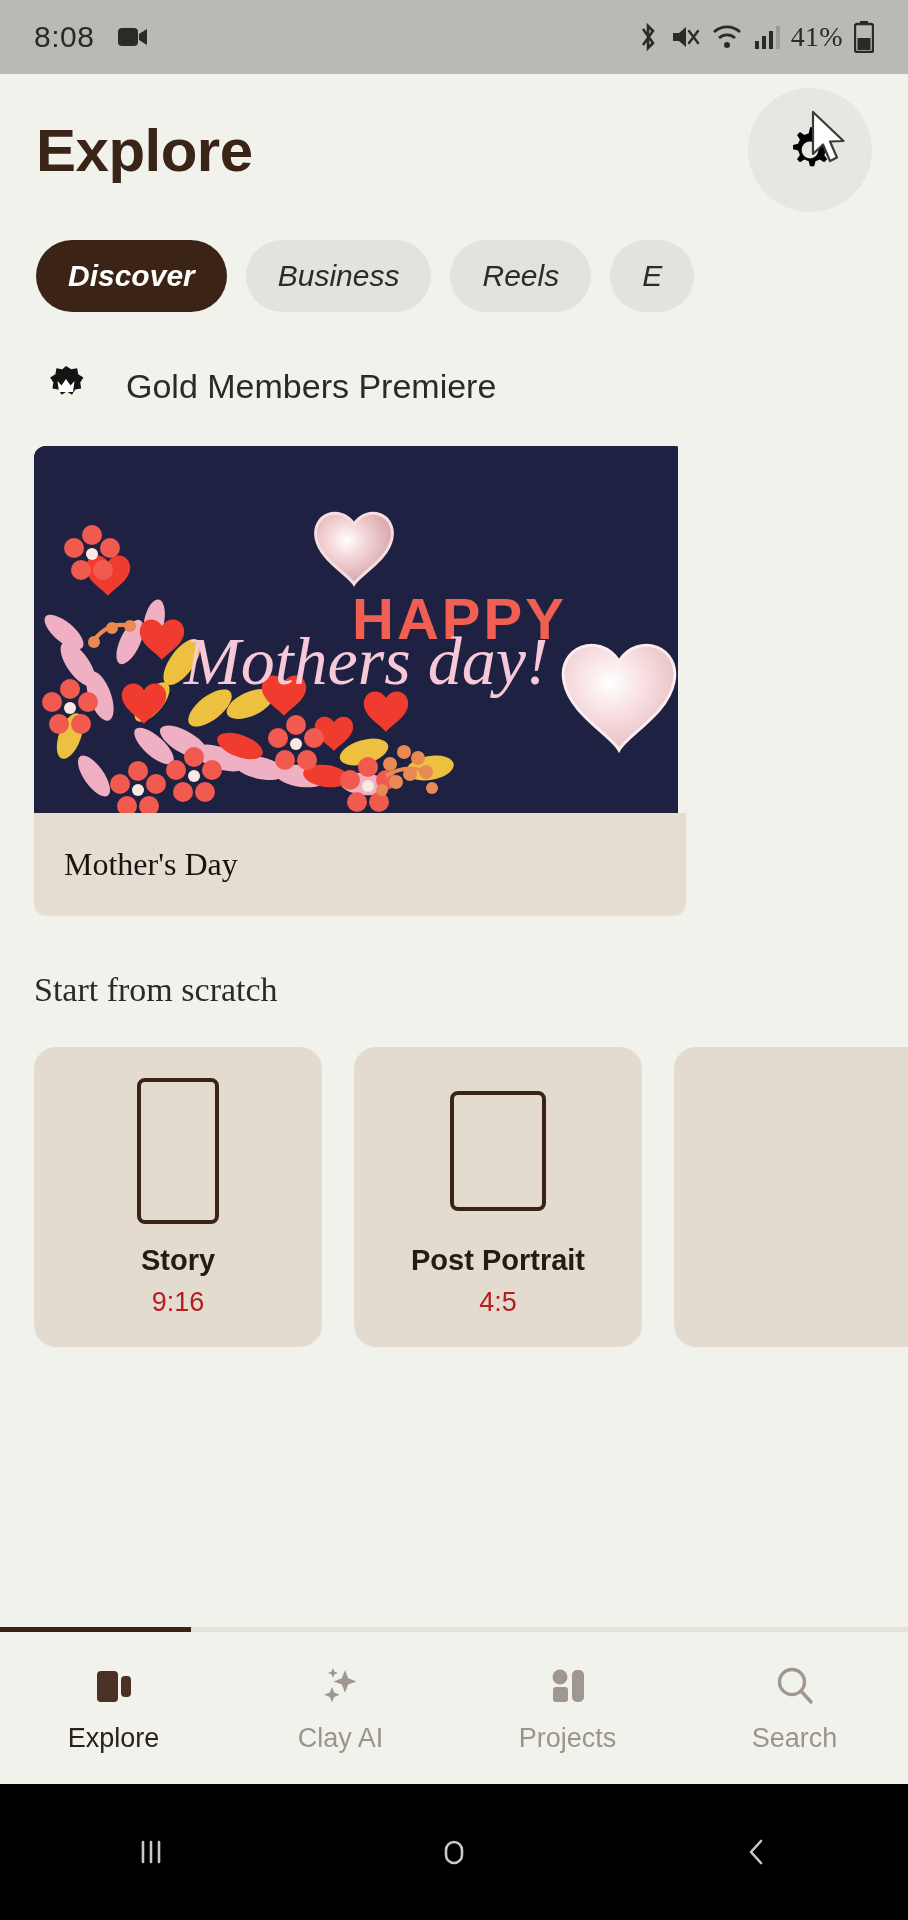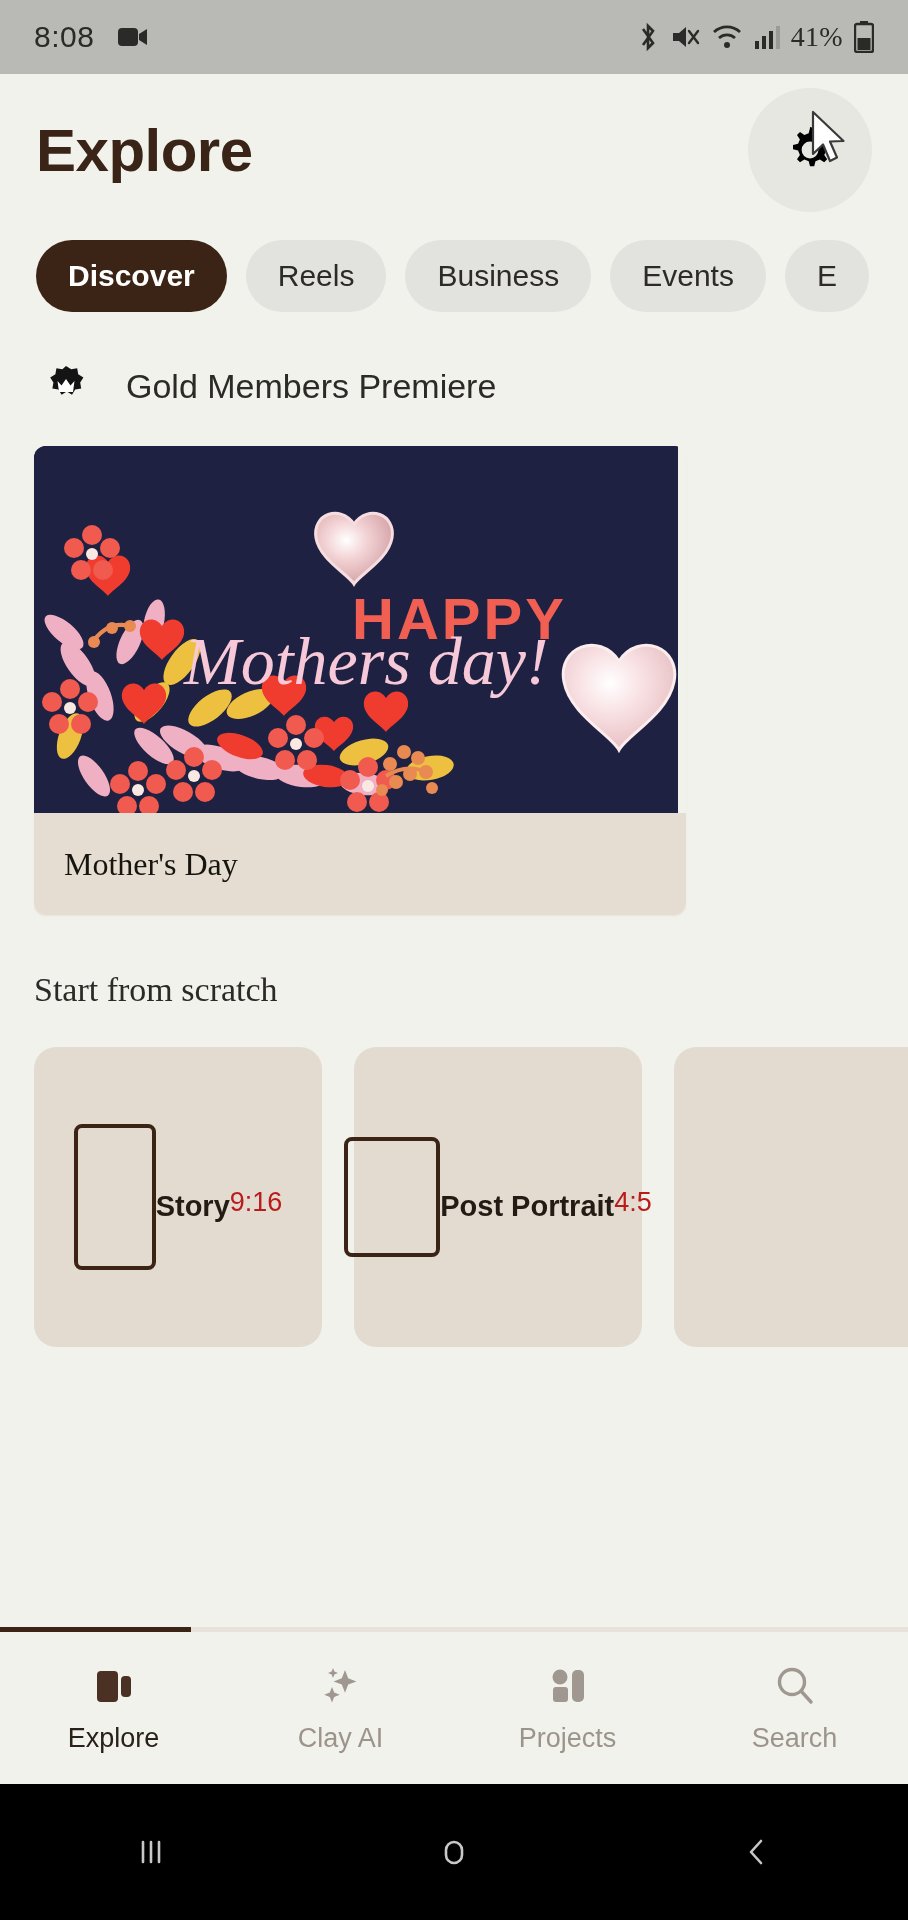--- a/index.html
+++ b/index.html
@@ -45,20 +45,21 @@
     display: flex; gap: 19px; padding: 14px 0 0 36px;
     overflow: hidden; white-space: nowrap;
   }
   .chip {
     flex: none;
     height: 72px; border-radius: 36px;
     display: flex; align-items: center; justify-content: center;
     padding: 8px 32px; font-size: 30px; color: #2d2b27;
     background: #e2e2de; cursor: pointer; border: none;
     font-family: "Liberation Sans", sans-serif;
+    font-style: italic;
   }
   .chip.active { background: #3b2316; color: #ffffff; font-weight: bold; }
 
   
   .section-head {
     display: flex; align-items: center; gap: 38px;
     padding: 52px 0 0 44px;
   }
   .section-head .title { font-size: 34px; color: #2c2a26; }
 
@@ -83,21 +84,21 @@
   .scratch-head {
     font-size: 34px; color: #2c2a26; padding: 56px 16px 0 34px; font-family: Liberation Serif, serif;
   }
   .formats {
     display: flex; gap: 32px; padding: 38px 0 0 34px;
     overflow: hidden; white-space: nowrap;
   }
   .format-card {
     flex: none;
     width: 288px; height: 300px; border-radius: 22px;
-    background: #e4dbd0; display: flex; 
+    background: #e4dbd0; display: flex; flex-direction: column;
     align-items: center; justify-content: center; cursor: pointer;
     border: none; font-family: "Liberation Sans", sans-serif;
   }
   .fmt-icon { height: 150px; display: flex; align-items: center; justify-content: center; }
   .fmt-box { border: 4px solid #3b2316; border-radius: 8px; }
   .fmt-label { font-size: 29px; font-weight: bold; color: #241c14; margin-top: 18px; }
   .fmt-ratio { font-size: 27px; color: #b91c1c; margin-top: 10px; }
 
   
   .scroll-track {
@@ -194,23 +195,22 @@
       <span class="cursor-arrow ico">
         <svg width="44" height="60" viewBox="0 0 44 60">
             <path d="M3 2 L3 44 L13 34.5 L20 51 L27 47.5 L20 31.5 L33.5 31 Z" fill="#ffffff" stroke="#3a3a3a" stroke-width="2.2" stroke-linejoin="round"></path>
           </svg>
       </span>
     </button>
   </div>
 
   <div class="chips">
     <button class="chip active">Discover</button>
+    <button class="chip">Business</button>
     <button class="chip">Reels</button>
-    <button class="chip">Business</button>
-    <button class="chip">Events</button>
     <button class="chip">E</button>
   </div>
 
   <div class="section-head">
     <span class="ico">
       <svg width="44" height="44" viewBox="0 0 44 44">
         <path d="M22 2 l5.2 3.2 6-1 1 6 5.2 3.2 -3.2 5.2 1 6 -6 1 -3.2 5.2 -5.2-3.2 -5.2 3.2 -3.2-5.2 -6-1 1-6 -3.2-5.2 5.2-3.2 1-6 6 1z" fill="#141414"></path>
         <path d="M13.5 17 l4 4.5 4.5-6.5 4.5 6.5 4-4.5 -1.5 11 -14 0 z" fill="#ffffff"></path>
       </svg>
     </span>

